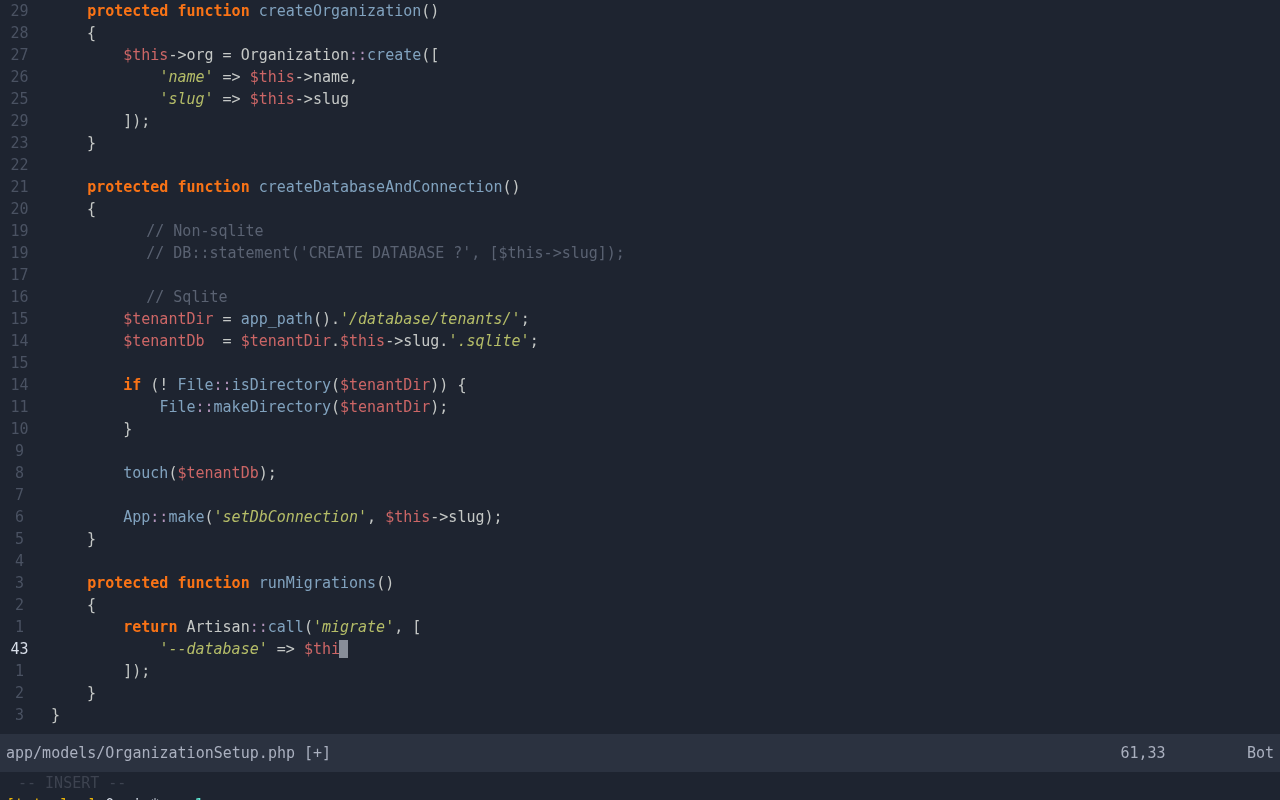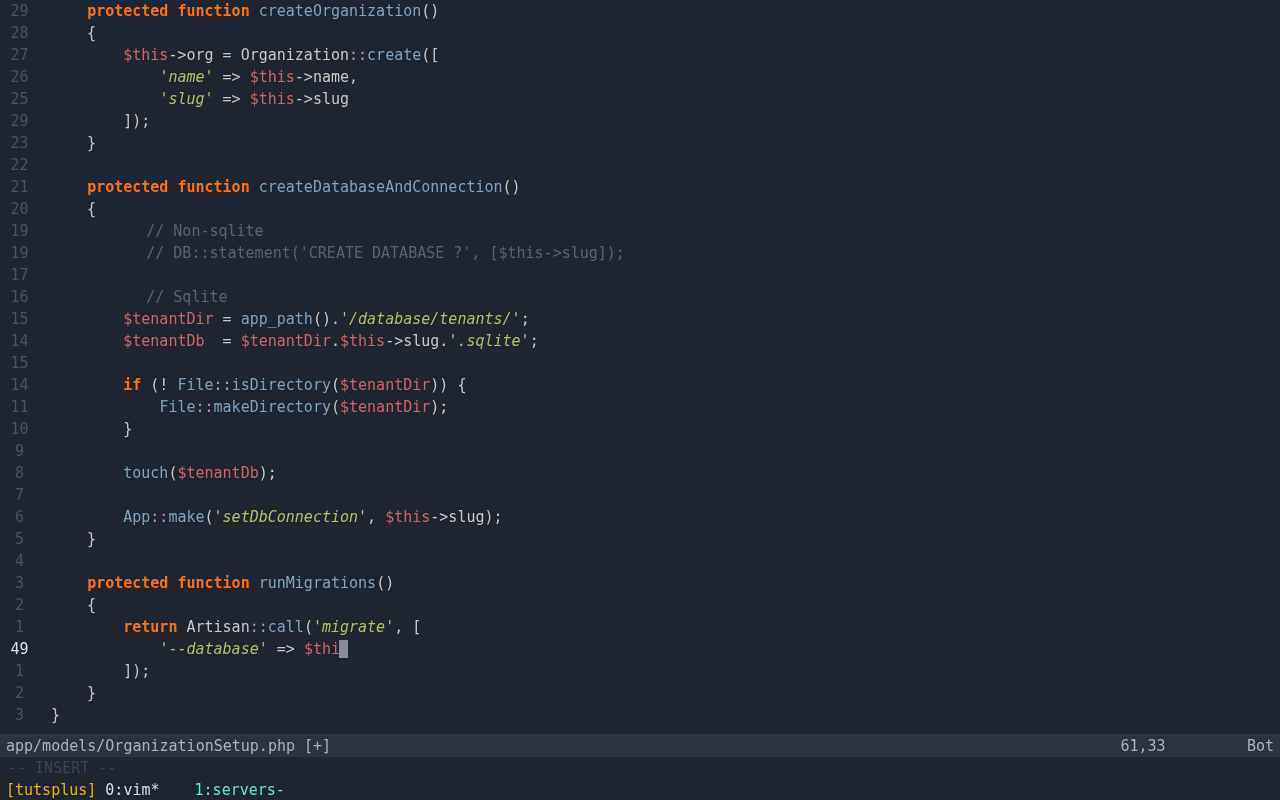--- a/index.html
+++ b/index.html
@@ -48,30 +48,30 @@
   .t-kw     { color: #f97316; font-weight: bold; }       
   .t-blue   { color: #81a2be; }       
   .t-var    { color: #cc6666; }       
   .t-str    { color: #b5bd68; font-style: italic; }       
   .t-col    { color: #b294bb; }       
   .t-cmt    { color: #5a6272; margin-left: 23px; }
 
   .statusbar {
     background: #2b3240;
     color: #aab0bf;
-    height: 23px;
+    height: 38px;
     padding: 0 6px;
     display: flex;
     justify-content: space-between;
     align-items: center;
   }
   .modeline {
     color: #3d4350;
     height: 22px;
-    padding: 0 8px;
+    padding: 0 18px;
   }
   .tmuxline {
     height: 22px;
     padding: 0 6px;
     color: #9aa0ad;
   }
   .tmuxline .sess { color: #eab308; }
   .tmuxline .act  { color: #d8dee9; }
   .tmuxline .dim  { color: #5eead4; margin-left: 26px; }
 </style>
@@ -102,21 +102,21 @@
       <div class="ln">10</div>
       <div class="ln">9</div>
       <div class="ln">8</div>
       <div class="ln">7</div>
       <div class="ln">6</div>
       <div class="ln">5</div>
       <div class="ln">4</div>
       <div class="ln">3</div>
       <div class="ln">2</div>
       <div class="ln">1</div>
-      <div class="ln abs">49</div>
+      <div class="ln abs">43</div>
       <div class="ln">1</div>
       <div class="ln">2</div>
       <div class="ln">3</div>
     </div>
   <div class="code" id="code"><div class="row"><span class="t-punc">    </span><span class="t-kw">protected</span><span class="t-punc"> </span><span class="t-kw">function</span><span class="t-punc"> </span><span class="t-blue">createOrganization</span><span class="t-punc">()</span></div><div class="row"><span class="t-punc">    {</span></div><div class="row"><span class="t-punc">        </span><span class="t-var">$this</span><span class="t-punc">-&gt;org = Organization</span><span class="t-col">::</span><span class="t-blue">create</span><span class="t-punc">([</span></div><div class="row"><span class="t-punc">            </span><span class="t-str">'name'</span><span class="t-punc"> =&gt; </span><span class="t-var">$this</span><span class="t-punc">-&gt;name,</span></div><div class="row"><span class="t-punc">            </span><span class="t-str">'slug'</span><span class="t-punc"> =&gt; </span><span class="t-var">$this</span><span class="t-punc">-&gt;slug</span></div><div class="row"><span class="t-punc">        ]);</span></div><div class="row"><span class="t-punc">    }</span></div><div class="row"><span class="t-punc"></span></div><div class="row"><span class="t-punc">    </span><span class="t-kw">protected</span><span class="t-punc"> </span><span class="t-kw">function</span><span class="t-punc"> </span><span class="t-blue">createDatabaseAndConnection</span><span class="t-punc">()</span></div><div class="row"><span class="t-punc">    {</span></div><div class="row"><span class="t-punc">        </span><span class="t-cmt">// Non-sqlite</span></div><div class="row"><span class="t-punc">        </span><span class="t-cmt">// DB::statement('CREATE DATABASE ?', [$this-&gt;slug]);</span></div><div class="row"><span class="t-punc"></span></div><div class="row"><span class="t-punc">        </span><span class="t-cmt">// Sqlite</span></div><div class="row"><span class="t-punc">        </span><span class="t-var">$tenantDir</span><span class="t-punc"> = </span><span class="t-blue">app_path</span><span class="t-punc">().</span><span class="t-str">'/database/tenants/'</span><span class="t-punc">;</span></div><div class="row"><span class="t-punc">        </span><span class="t-var">$tenantDb</span><span class="t-punc">  = </span><span class="t-var">$tenantDir</span><span class="t-punc">.</span><span class="t-var">$this</span><span class="t-punc">-&gt;slug.</span><span class="t-str">'.sqlite'</span><span class="t-punc">;</span></div><div class="row"><span class="t-punc"></span></div><div class="row"><span class="t-punc">        </span><span class="t-kw">if</span><span class="t-punc"> (! </span><span class="t-blue">File</span><span class="t-col">::</span><span class="t-blue">isDirectory</span><span class="t-punc">(</span><span class="t-var">$tenantDir</span><span class="t-punc">)) {</span></div><div class="row"><span class="t-punc">            </span><span class="t-blue">File</span><span class="t-col">::</span><span class="t-blue">makeDirectory</span><span class="t-punc">(</span><span class="t-var">$tenantDir</span><span class="t-punc">);</span></div><div class="row"><span class="t-punc">        }</span></div><div class="row"><span class="t-punc"></span></div><div class="row"><span class="t-punc">        </span><span class="t-blue">touch</span><span class="t-punc">(</span><span class="t-var">$tenantDb</span><span class="t-punc">);</span></div><div class="row"><span class="t-punc"></span></div><div class="row"><span class="t-punc">        </span><span class="t-blue">App</span><span class="t-col">::</span><span class="t-blue">make</span><span class="t-punc">(</span><span class="t-str">'setDbConnection'</span><span class="t-punc">, </span><span class="t-var">$this</span><span class="t-punc">-&gt;slug);</span></div><div class="row"><span class="t-punc">    }</span></div><div class="row"><span class="t-punc"></span></div><div class="row"><span class="t-punc">    </span><span class="t-kw">protected</span><span class="t-punc"> </span><span class="t-kw">function</span><span class="t-punc"> </span><span class="t-blue">runMigrations</span><span class="t-punc">()</span></div><div class="row"><span class="t-punc">    {</span></div><div class="row"><span class="t-punc">        </span><span class="t-kw">return</span><span class="t-punc"> Artisan</span><span class="t-col">::</span><span class="t-blue">call</span><span class="t-punc">(</span><span class="t-str">'migrate'</span><span class="t-punc">, [</span></div><div class="row"><span class="t-punc">            </span><span class="t-str">'--database'</span><span class="t-punc"> =&gt; </span><span class="t-var">$thi</span><span class="cursor"></span></div><div class="row"><span class="t-punc">        ]);</span></div><div class="row"><span class="t-punc">    }</span></div><div class="row"><span class="t-punc">}</span></div></div>
 </div>
 
 <div class="statusbar">
   <span>app/models/OrganizationSetup.php [+]</span>
   <span>

